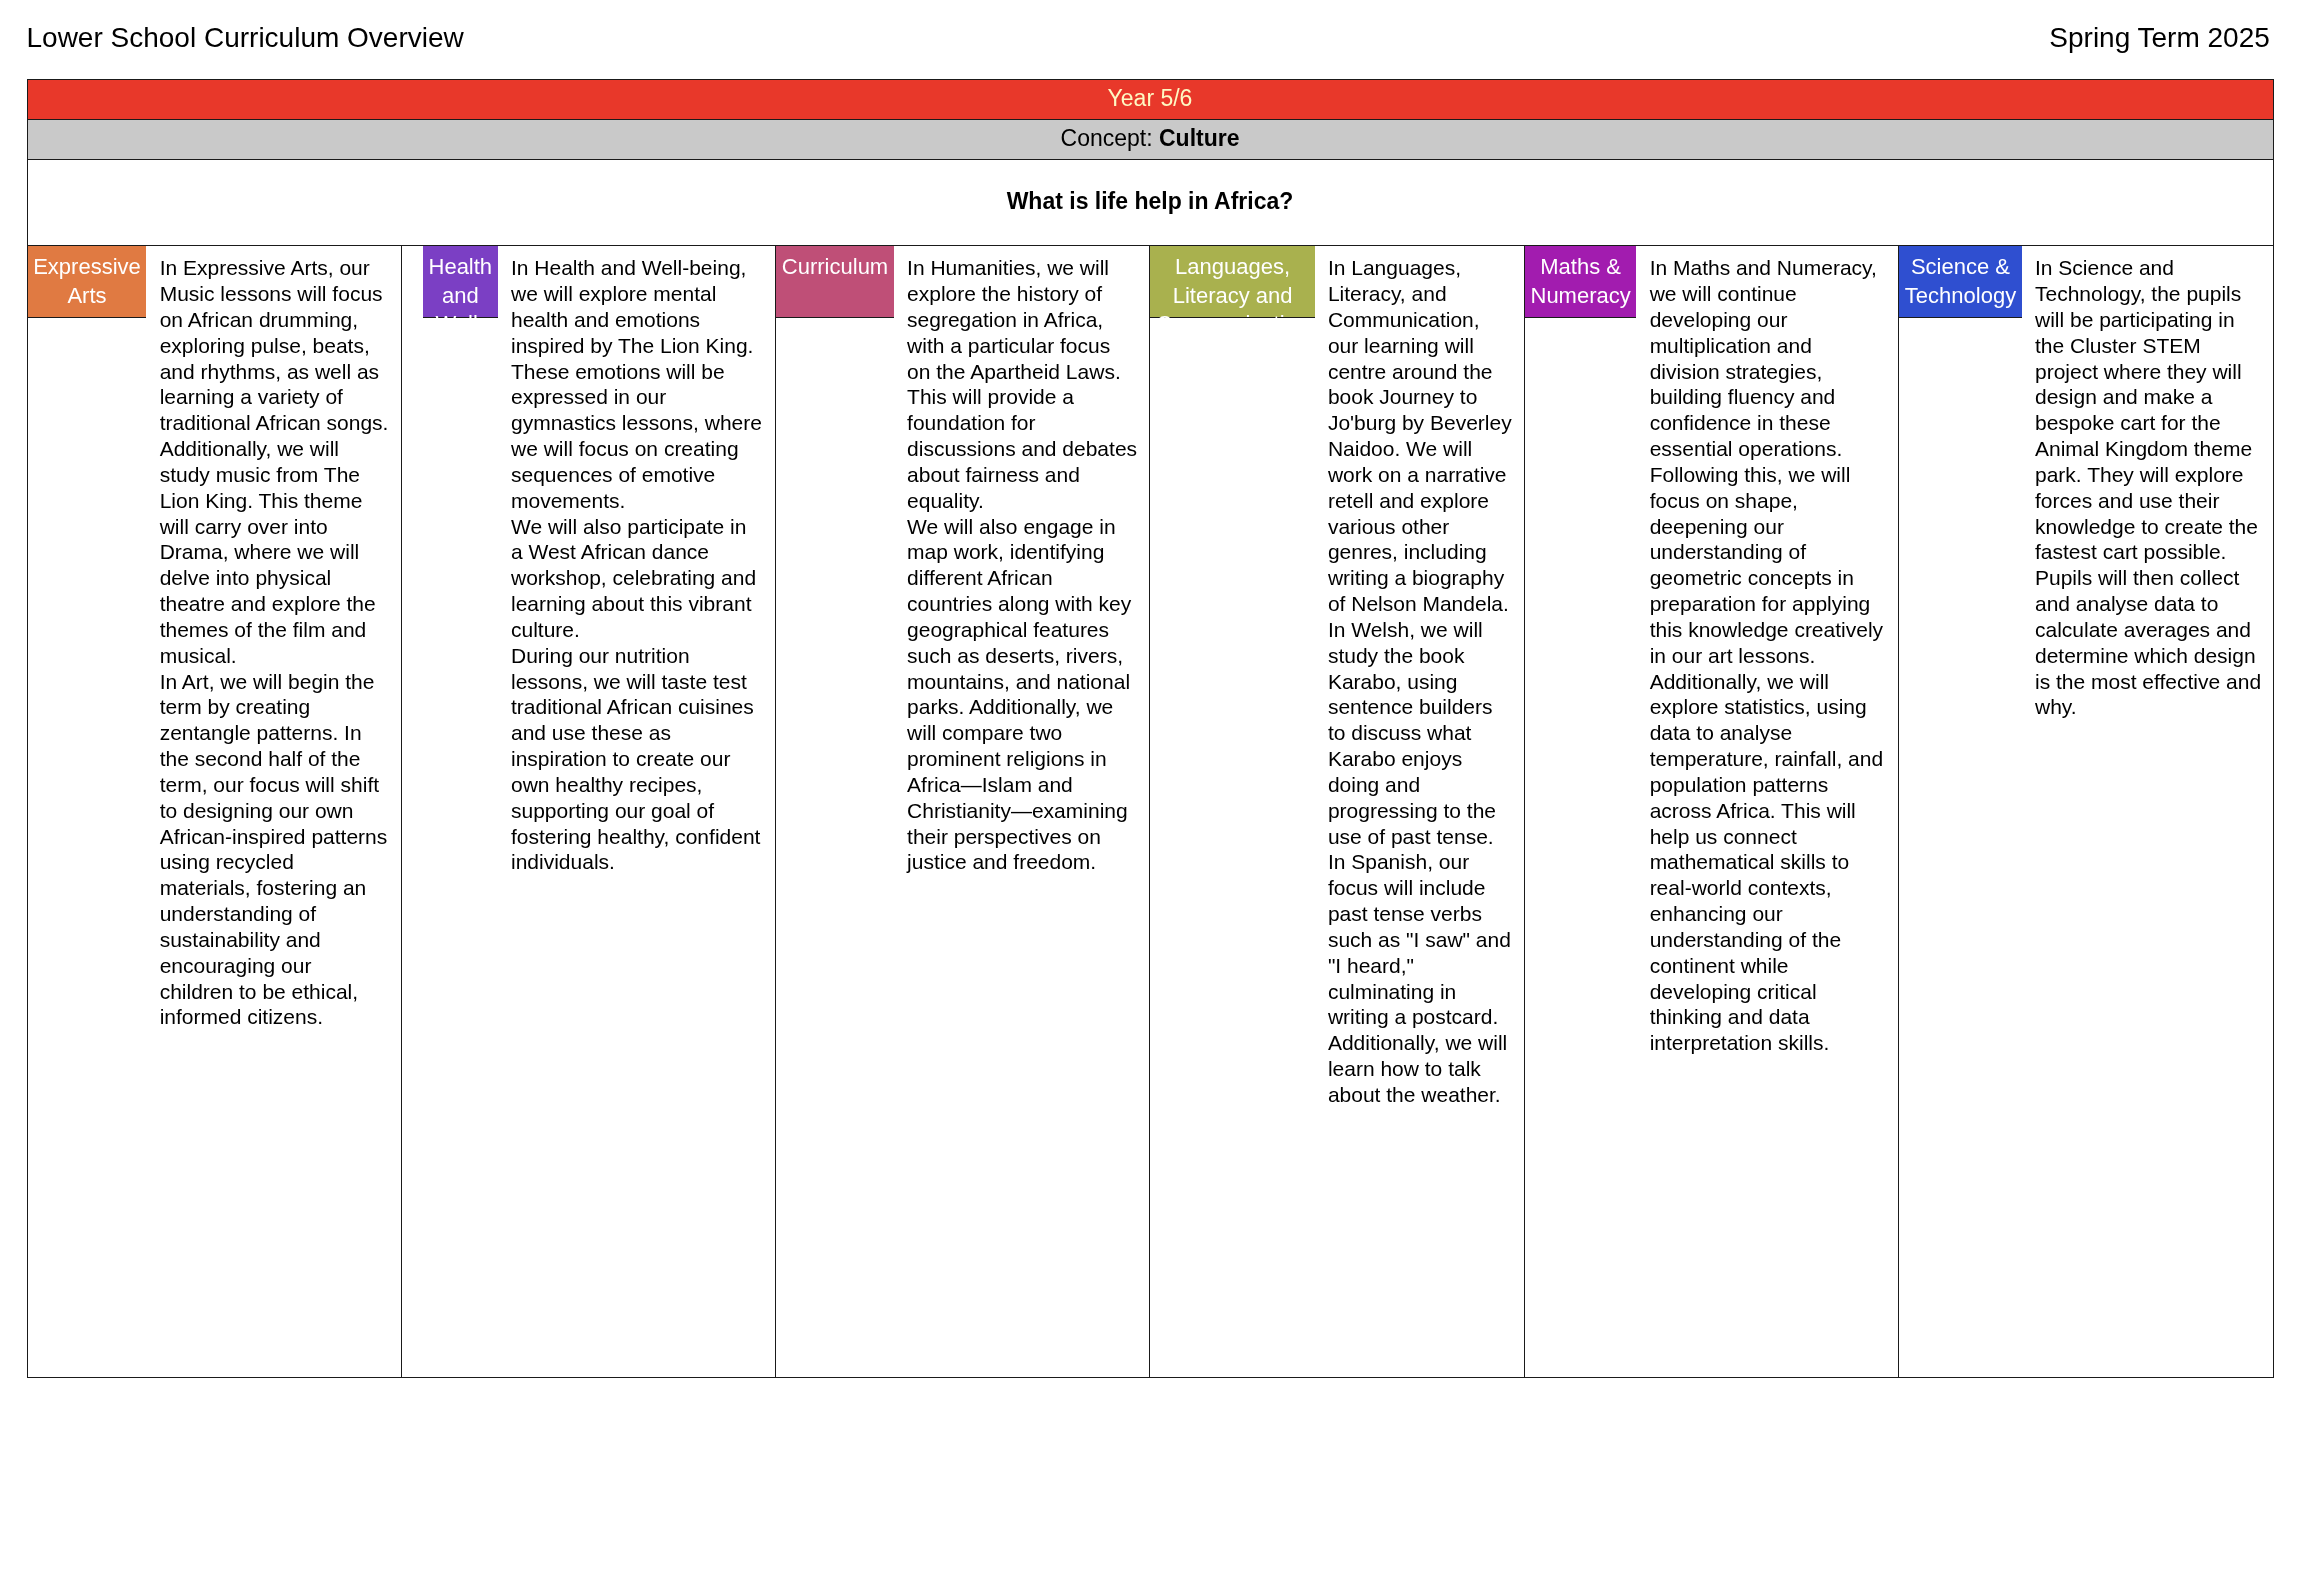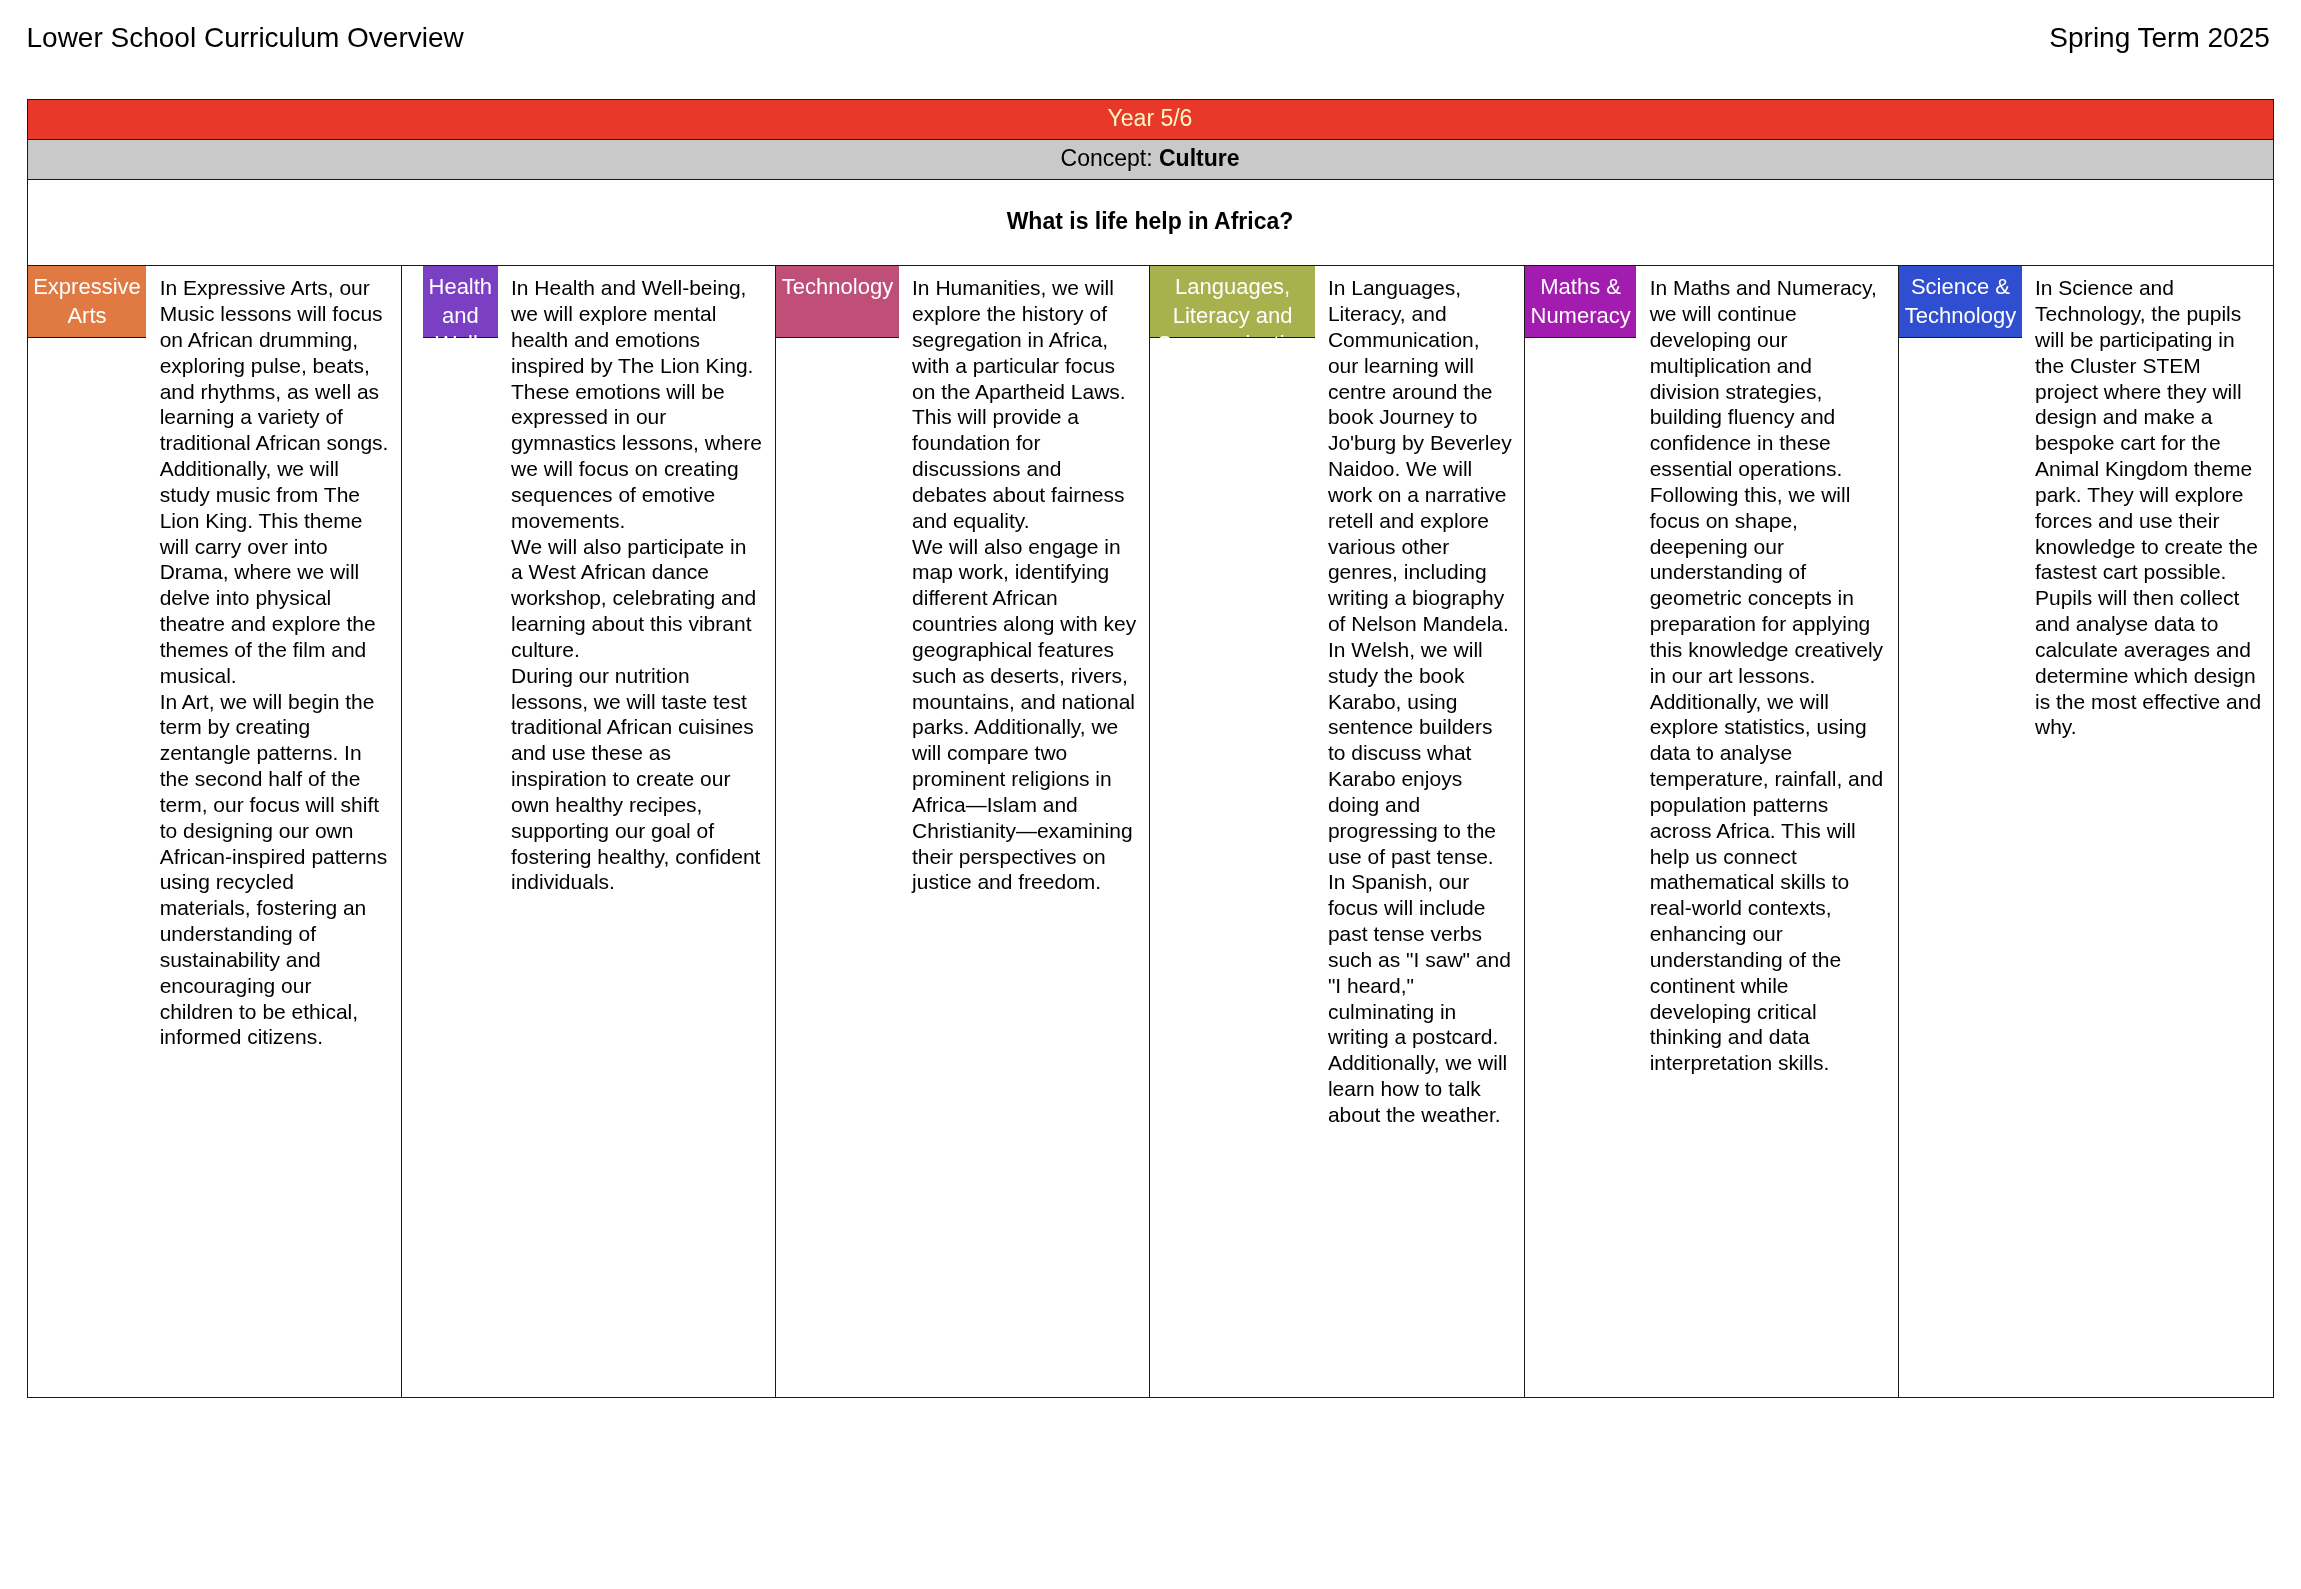--- a/index.html
+++ b/index.html
@@ -21,21 +21,21 @@
     padding: 21px 26.5px 0 26.5px;
     position: relative;
   }
   
   .doc-header {
     display: flex;
     justify-content: space-between;
     align-items: baseline;
     font-size: 28px;
     line-height: 1.2;
-    margin-bottom: 44px;
+    margin-bottom: 24px;
   }
   .doc-header .left  { text-align: left; }
   .doc-header .right { text-align: right; padding-right: 5.7px; }
 
   
   .grid {
     border: 1.9px solid #1a1a1a;
     box-sizing: border-box;
     width: 2247px;
   }
@@ -135,21 +135,21 @@
       </div>
 
       <div class="col">
         <div class="col-head" style="background: rgb(123, 63, 196); margin-left: 21px;">Health and Well-being</div>
         <div class="col-body">In Health and Well-being, we will explore mental health and emotions inspired by The Lion King. These emotions will be expressed in our gymnastics lessons, where we will focus on creating sequences of emotive movements.
 We will also participate in a West African dance workshop, celebrating and learning about this vibrant culture.
 During our nutrition lessons, we will taste test traditional African cuisines and use these as inspiration to create our own healthy recipes, supporting our goal of fostering healthy, confident individuals.</div>
       </div>
 
       <div class="col">
-        <div class="col-head" style="background: rgb(191, 79, 119);">Technology</div>
+        <div class="col-head" style="background: rgb(191, 79, 119);">Curriculum</div>
         <div class="col-body">In Humanities, we will explore the history of segregation in Africa, with a particular focus on the Apartheid Laws. This will provide a foundation for discussions and debates about fairness and equality.
 We will also engage in map work, identifying different African countries along with key geographical features such as deserts, rivers, mountains, and national parks. Additionally, we will compare two prominent religions in Africa—Islam and Christianity—examining their perspectives on justice and freedom.</div>
       </div>
 
       <div class="col">
         <div class="col-head" style="background: rgb(169, 177, 78);">Languages, Literacy and Communication</div>
         <div class="col-body">In Languages, Literacy, and Communication, our learning will centre around the book Journey to Jo'burg by Beverley Naidoo. We will work on a narrative retell and explore various other genres, including writing a biography of Nelson Mandela.
 In Welsh, we will study the book Karabo, using sentence builders to discuss what Karabo enjoys doing and progressing to the use of past tense.
 In Spanish, our focus will include past tense verbs such as "I saw" and "I heard," culminating in writing a postcard. Additionally, we will learn how to talk about the weather.</div>
       </div>

